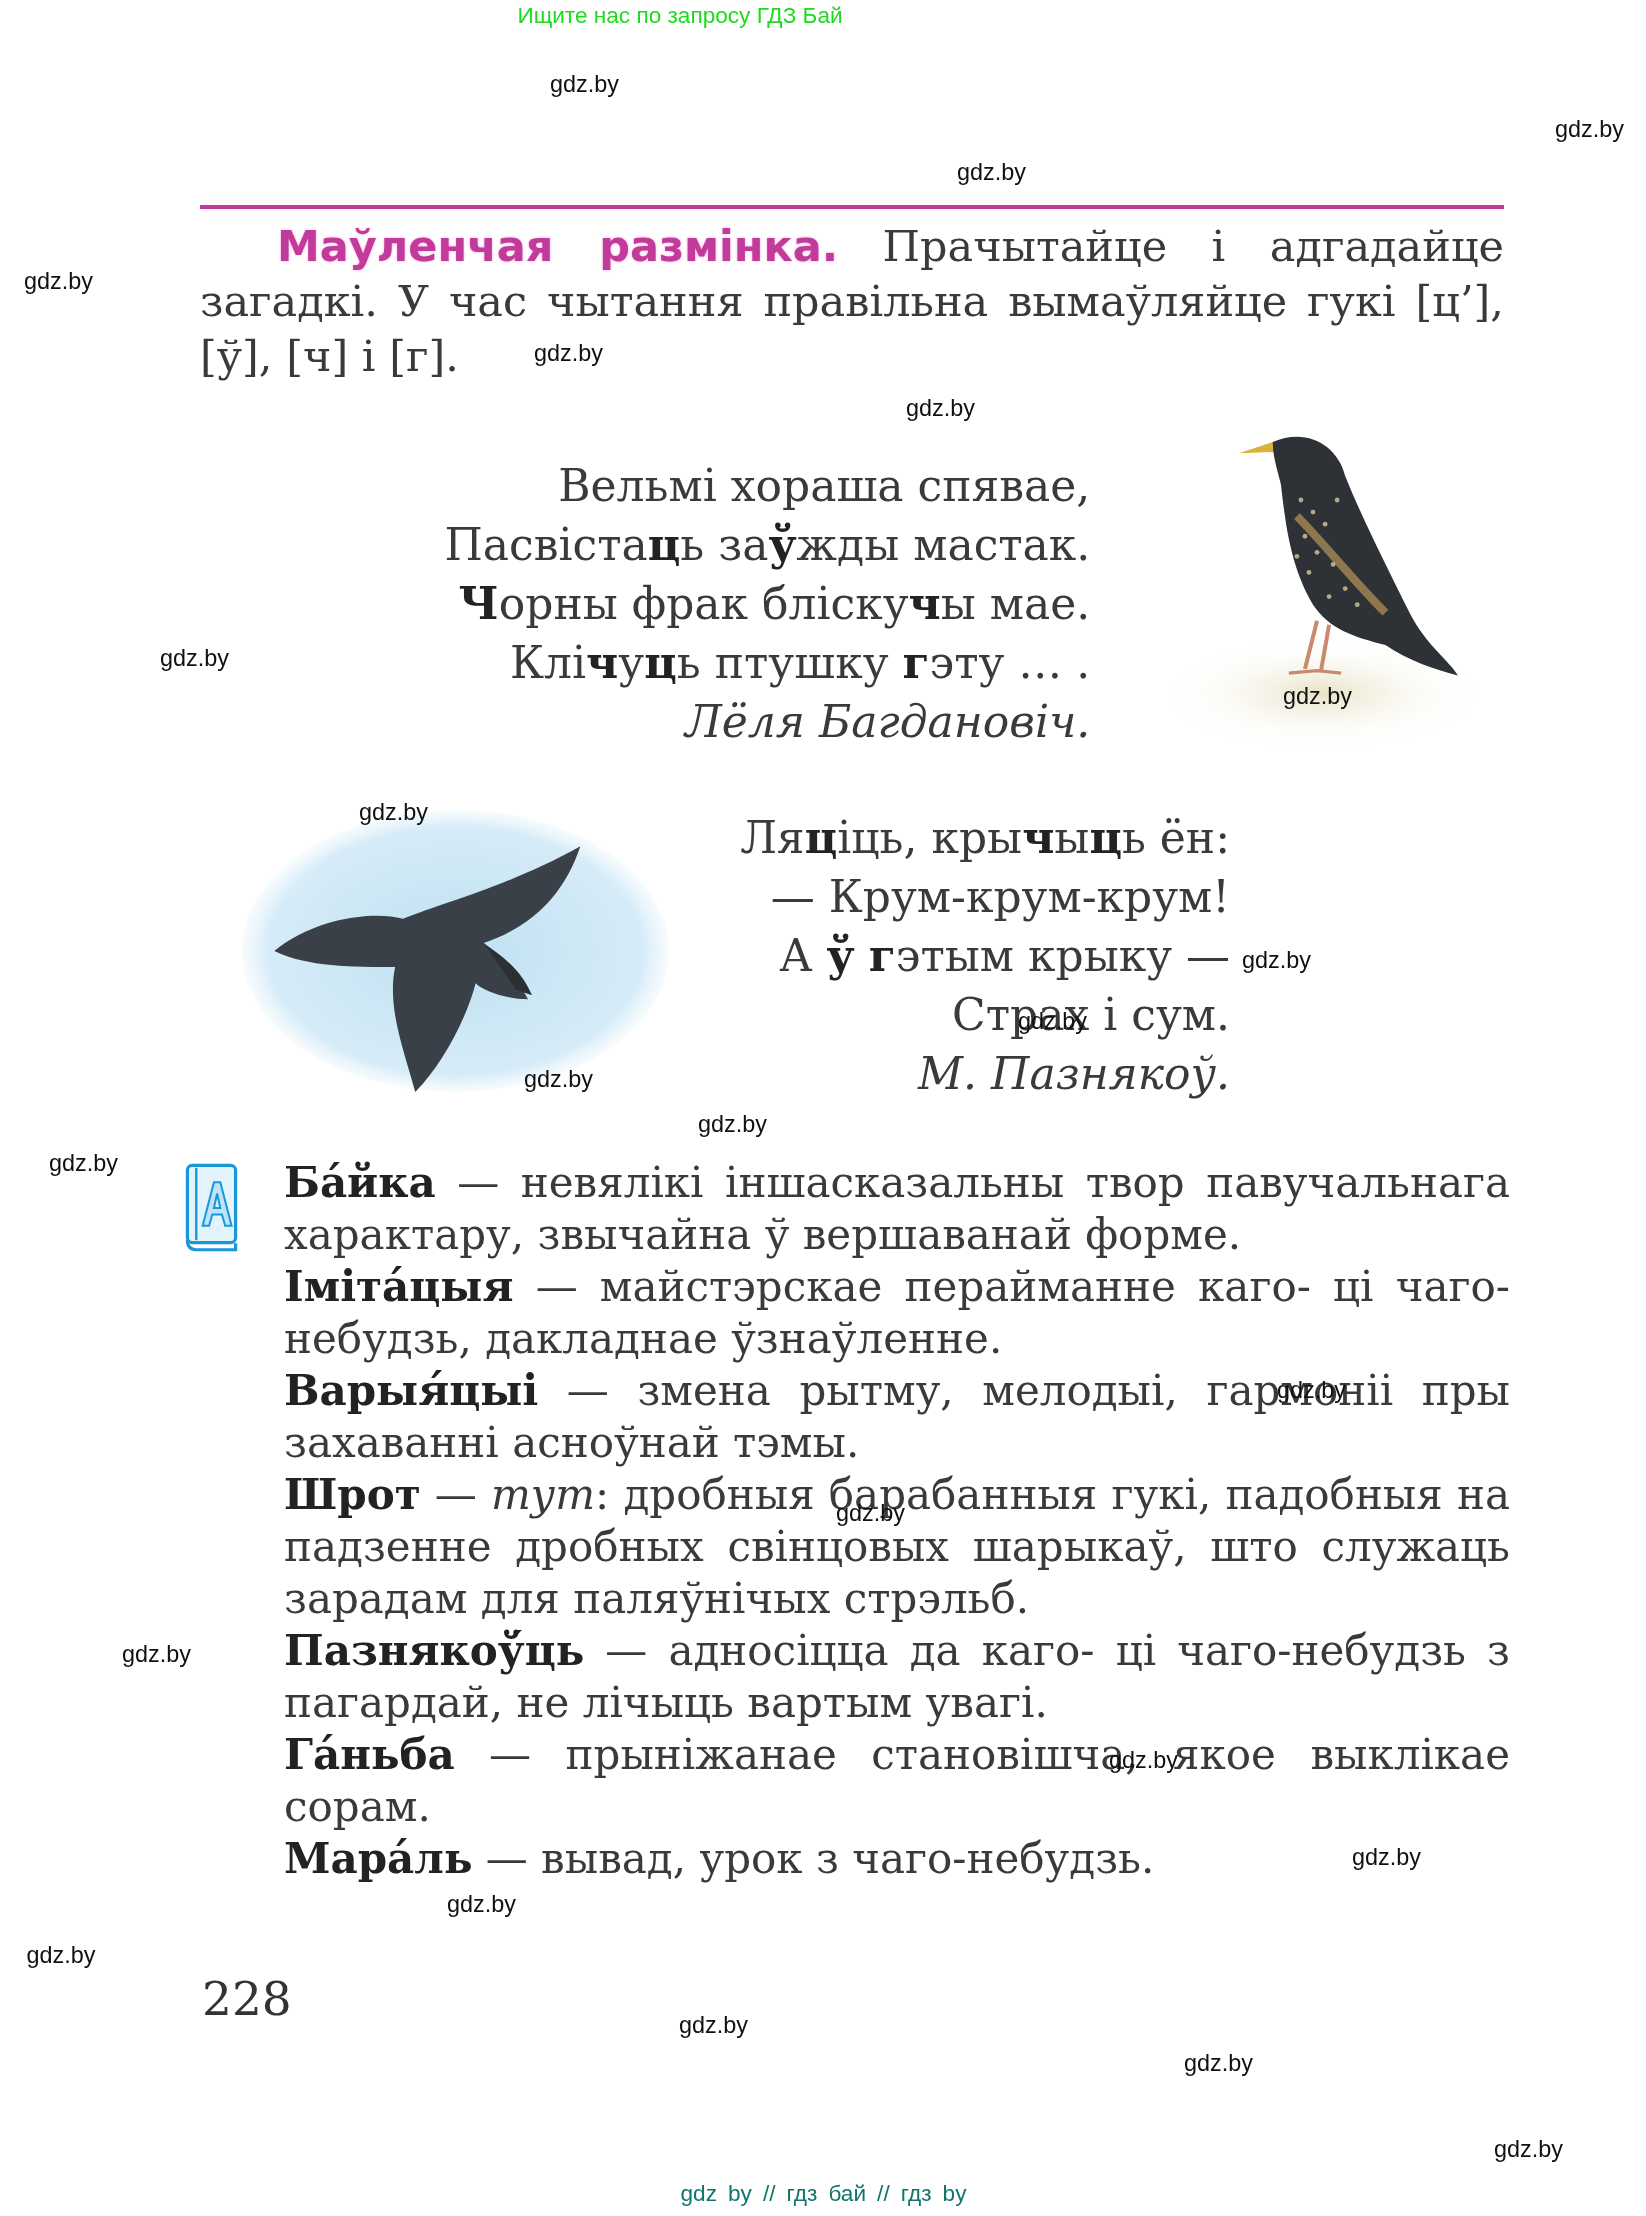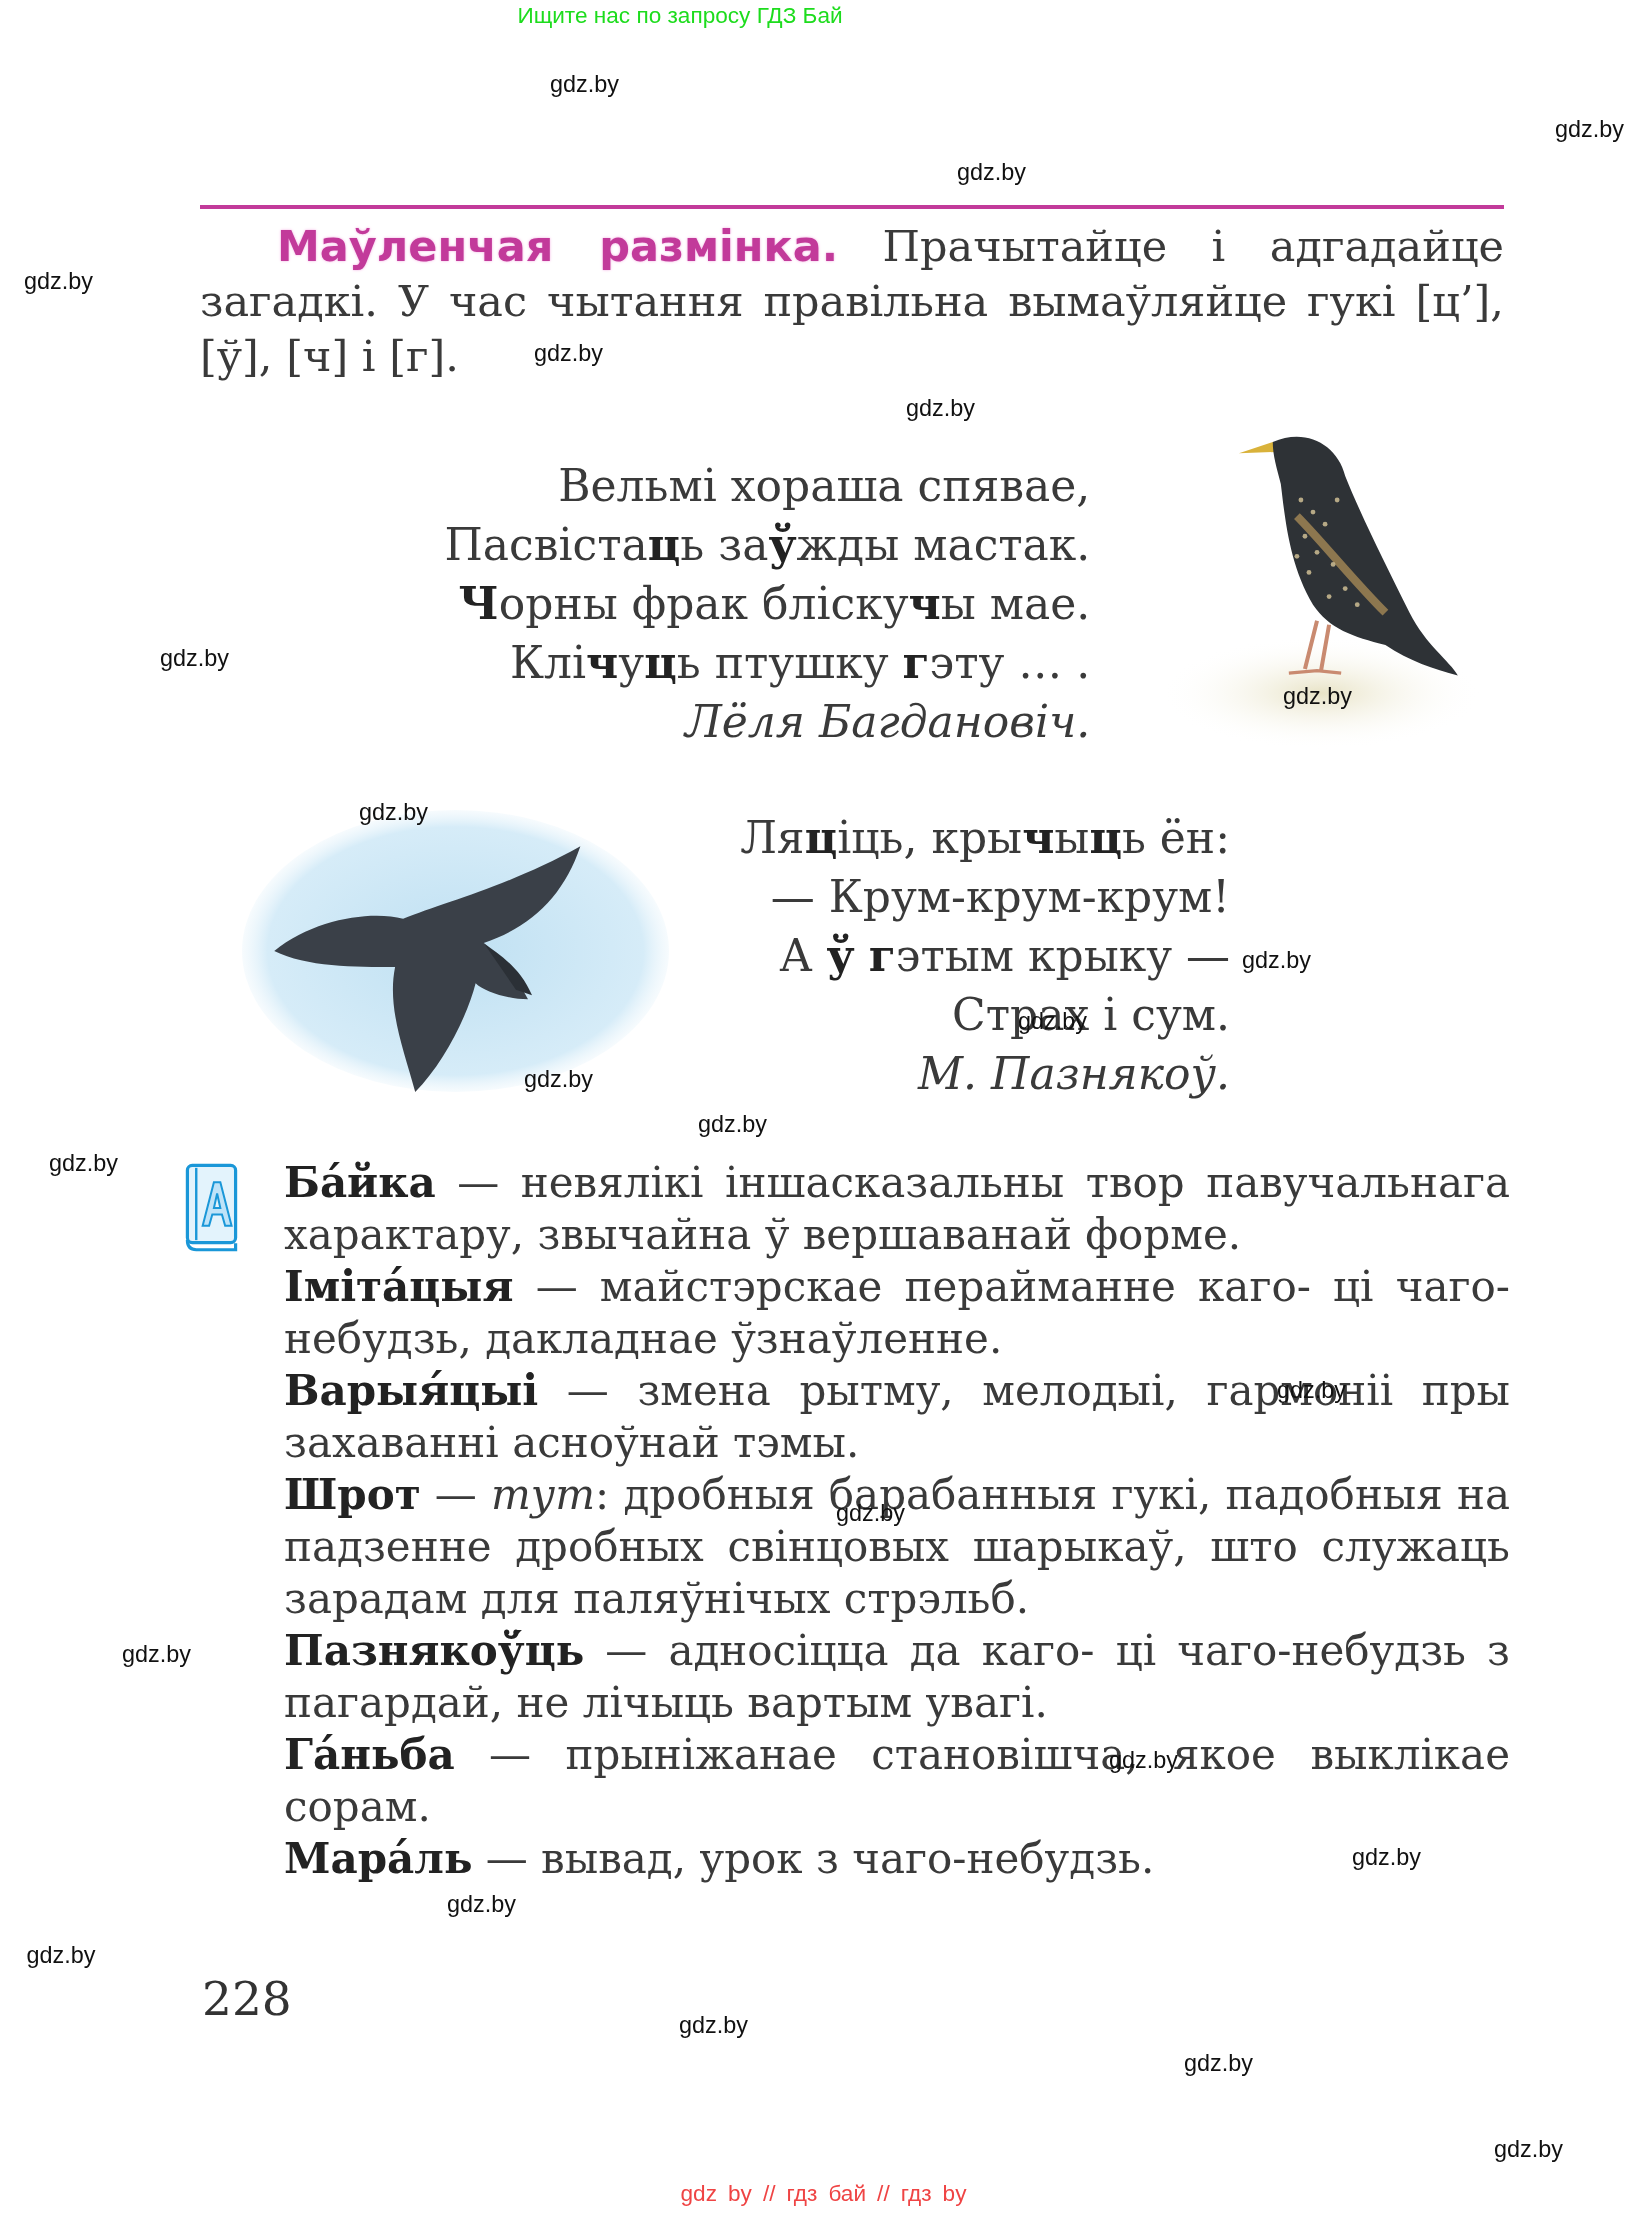--- a/index.html
+++ b/index.html
@@ -2,21 +2,21 @@
 <html style="font-size:13px"><head>
 <meta charset="utf-8">
 <style>
   html, body { margin:0; padding:0; background:#ffffff; }
   body { width:1647px; height:2216px; position:relative; overflow:hidden;
          font-family:"DejaVu Serif","Liberation Serif",serif; color:#3a3a3a; }
   .abs { position:absolute; }
   .banner { top:3.2px; left:0; width:1360px; text-align:center;
             font-family:"Liberation Sans",sans-serif; font-size:22.6px; color:#1ddc1d; }
   .footer { top:2181px; left:0; width:1647px; text-align:center;
-            font-family:"Liberation Sans",sans-serif; font-size:22.6px; color:#ef4444; word-spacing:4.8px; }
+            font-family:"Liberation Sans",sans-serif; font-size:22.6px; color:#0f766e; word-spacing:4.8px; }
   .wm { font-family:"Liberation Sans",sans-serif; font-size:23.4px; color:#111; white-space:nowrap; }
   .rule { left:200px; top:205px; width:1304px; height:4px; background:#c23a9a; }
   .intro { left:200px; top:219px; width:1304px; font-size:43px; line-height:55px; text-align:justify; }
   .intro .heading { font-family:"DejaVu Sans","Liberation Sans",sans-serif; font-weight:bold;
                     color:#c23a9a; text-shadow:0 0 3.2px #f7c6ea, 0 0 1.6px #f7c6ea; padding-left:77px; }
   .poem { font-size:44px; line-height:59px; white-space:nowrap;text-align:right; }
   .poem b { font-weight:bold; color:#222; }
   .author { font-style:italic; }
   .poem1 { left:430px; top:456px; }
   .poem1 .author { padding-left:255px; }

